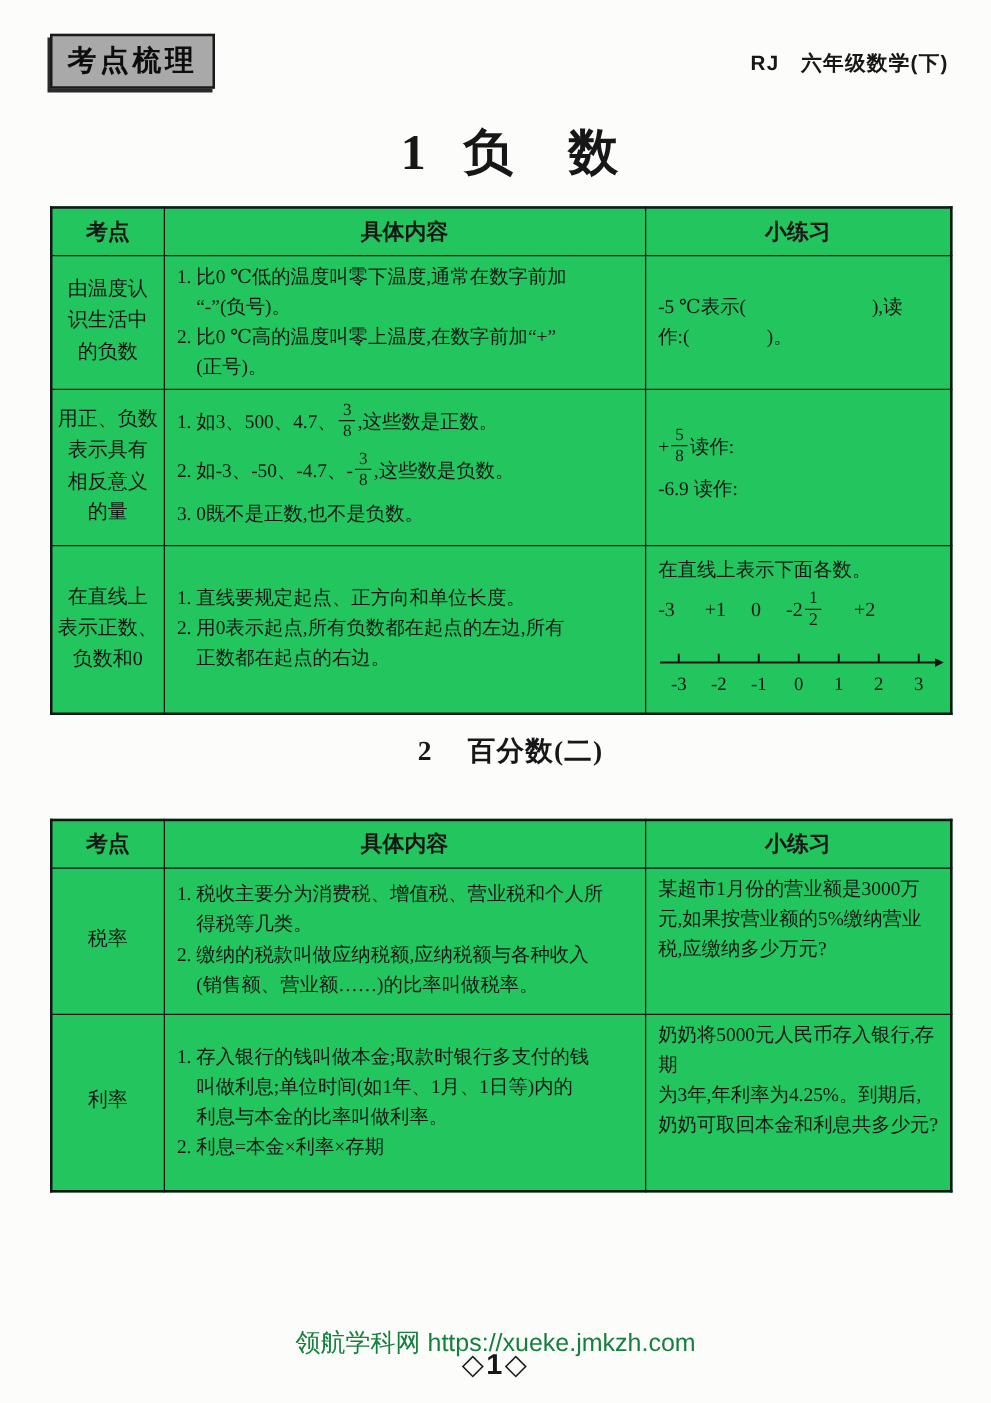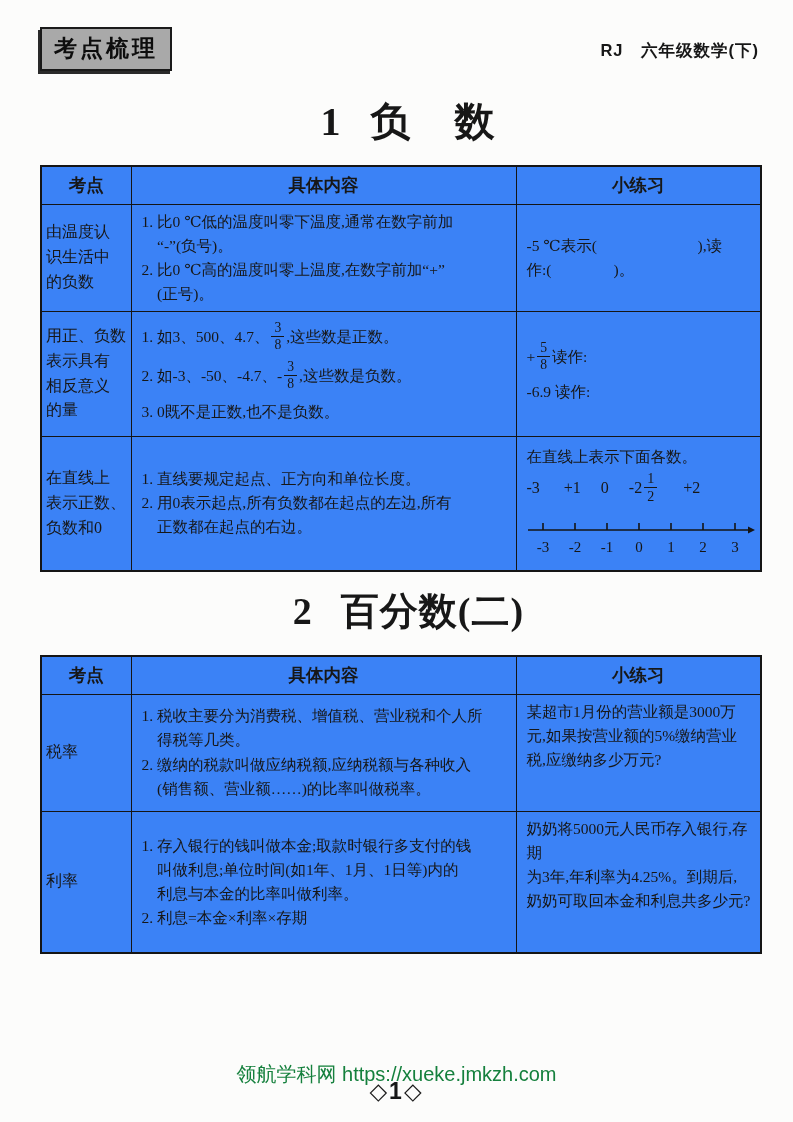--- a/index.html
+++ b/index.html
@@ -25,40 +25,40 @@
   .edition {
     position: absolute; right: 34px; top: 40px;
     font-family: "Liberation Sans", "DejaVu Sans", sans-serif;
     font-weight: bold; font-size: 16.5px; letter-spacing: 1px;
   }
 
   
   .sec-title { position: absolute; left: 0; width: 100%; text-align: center; font-weight: bold; padding-left: 24px; }
   .sec-title .num { font-family: "Liberation Serif", serif; margin-right: 28px; }
   #title1 { top: 94px;  font-size: 40px; letter-spacing: 2px; }
-  #title2 { top: 586px; font-size: 38px; letter-spacing: 1px; }
+  #title2 { top: 586px; font-size: 22px; letter-spacing: 1px; }
 
   
   table.kmap {
     position: absolute; left: 40px; width: 720px;
     border-collapse: collapse; table-layout: fixed;
     border: 2.5px solid #151515;
-    background: #3b82f6;
+    background: #22c55e;
   }
   #table1 { top: 165px; }
   #table2 { top: 655px; }
   table.kmap col.c1 { width: 90px; }
   table.kmap col.c2 { width: 385px; }
   table.kmap col.c3 { width: 245px; }
   table.kmap th, table.kmap td { border: 1.6px solid #151515; vertical-align: middle; }
   table.kmap th {
     font-family: "Liberation Sans", "DejaVu Sans", sans-serif;
     font-weight: bold; font-size: 17.5px; height: 38px; text-align: center;
   }
-  td.topic { font-size: 16px; line-height: 1.55; padding: 2px 4px; white-space: pre-line; }
+  td.topic { text-align: center; font-size: 16px; line-height: 1.55; padding: 2px 4px; white-space: pre-line; }
   td.content, td.practice { font-size: 15.5px; line-height: 1.55; padding: 5px 8px 5px 10px; }
   .pre { white-space: pre-wrap; }
   .line { white-space: pre-wrap; }
 
   
   .frac {
     display: inline-flex; flex-direction: column; align-items: center;
     vertical-align: middle; line-height: 1.05; font-size: 0.88em;
     margin: 0 2px; position: relative; top: -2px;
   }

